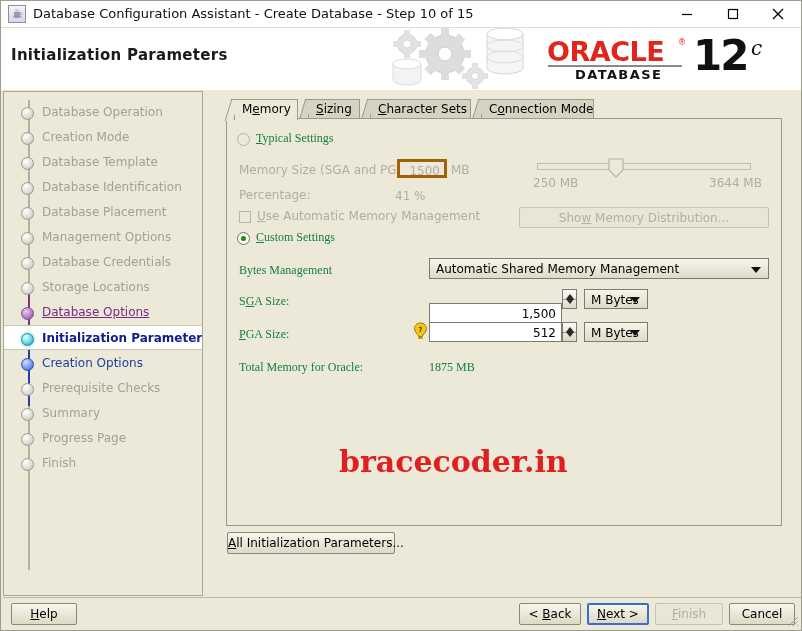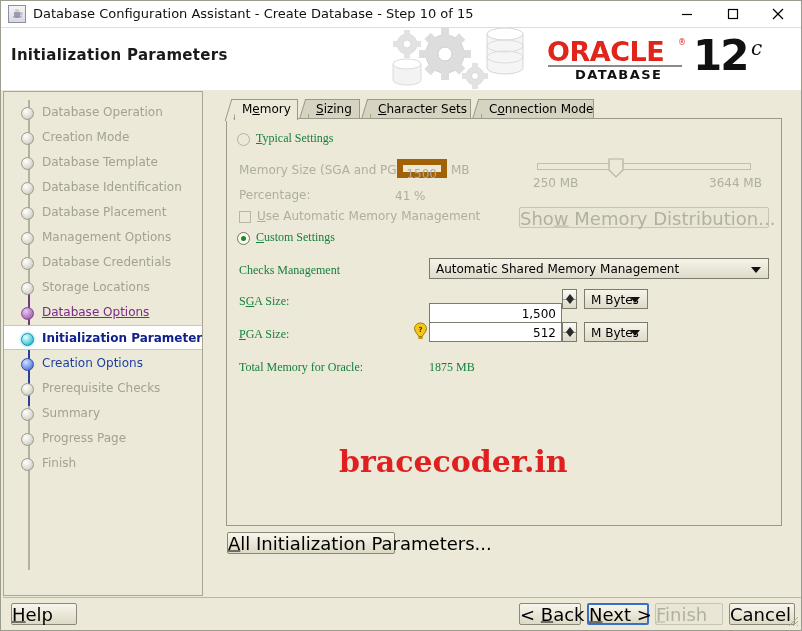--- a/index.html
+++ b/index.html
@@ -87,21 +87,21 @@
   .radio{position:absolute;width:13px;height:13px;border-radius:50%;box-sizing:border-box;}
   .radio-off{border:1px solid #b3b1a0;background:#ece9d8;}
   .radio-on{border:1px solid #74726a;background:#fbfaf2;}
   .radio-on::after{content:"";position:absolute;left:3px;top:3px;width:5px;height:5px;
     border-radius:50%;background:#1f8a1f;}
 
   .chk{position:absolute;width:12px;height:12px;box-sizing:border-box;
     border:1px solid #b8b6a6;background:#ece9d8;}
 
   .tbox{position:absolute;box-sizing:border-box;}
-  .tbox-dis{border:6px solid #a16207;background:#ece9d8;}
+  .tbox-dis{border:3px solid #a16207;background:#ece9d8;}
   .tbox-dis .tv{position:absolute;right:4px;top:2px;font-size:12px;color:#b0ae9e;}
   .tbox-en{border:1px solid #7d7b70;background:#ffffff;}
   .tbox-en .tv{position:absolute;right:5px;top:3px;font-size:12px;color:#000;}
 
   .spin{position:absolute;width:15px;box-sizing:border-box;
     border:1px solid #7d7b70;background:linear-gradient(#fbfaf4,#dcd9c8);}
   .spin .sa{position:absolute;left:50%;transform:translateX(-50%);width:0;height:0;}
   .spin .up{top:4px;border-left:4px solid transparent;border-right:4px solid transparent;
     border-bottom:5px solid #2a2a2a;}
   .spin .dn{bottom:4px;border-left:4px solid transparent;border-right:4px solid transparent;
@@ -111,21 +111,21 @@
   .combo{position:absolute;box-sizing:border-box;
     border:1px solid #7d7b70;background:linear-gradient(#f6f4e9,#dedbca);}
   .combo .cv{position:absolute;left:6px;top:3px;font-size:12px;color:#000;white-space:nowrap;}
   .combo .carr{position:absolute;right:7px;top:50%;margin-top:-2px;width:0;height:0;
     border-left:5px solid transparent;border-right:5px solid transparent;border-top:6px solid #111;}
 
   .btn{position:absolute;box-sizing:border-box;
     border:1px solid #8a8879;background:linear-gradient(#f8f6ec,#ddd9c6);
     border-radius:2px;cursor:default;}
   .btn .bl{position:absolute;left:0;right:0;top:50%;transform:translateY(-50%);
-    text-align:left;font-size:18px;color:#000;white-space:nowrap;}
+    text-align:center;font-size:12px;color:#000;white-space:nowrap;}
   .btn-dis{border:1px solid #c6c4b4;background:#e9e6d6;}
   .btn-dis .bl{color:#b2b0a0;}
   .btn-focus{border:2px solid #3b6fc4;}
 
   .slider-track{position:absolute;height:7px;box-sizing:border-box;
     border:1px solid #c0beae;background:#ece9d8;}
   .slider-thumb{position:absolute;width:18px;height:20px;}
 
   .hint{position:absolute;width:15px;height:19px;}
 
@@ -341,21 +341,21 @@
       <div class="row-lbl dis" style="left:482px;top:57px">3644 MB</div>
 
       <div class="btn btn-dis" style="left:292px;top:88px;width:250px;height:21px">
         <span class="bl">Sho<span class="mn">w</span> Memory Distribution...</span>
         </div>
 
       <div class="radio radio-on" style="left:10px;top:113px"></div>
       <div class="row-lbl en" style="left:29px;top:111px">
         <span class="mn">C</span>ustom Settings</div>
 
-      <div class="row-lbl en" style="left:12px;top:144px">Checks Management</div>
+      <div class="row-lbl en" style="left:12px;top:144px">Bytes Management</div>
       <div class="combo" style="left:202px;top:139px;width:340px;height:21px">
         <span class="cv">Automatic Shared Memory Management</span>
         <span class="carr"></span>
         </div>
 
       <div class="row-lbl en" style="left:12px;top:175px">S<span class="mn">G</span>A Size:</div>
       <div class="tbox tbox-en" style="left:202px;top:184px;width:133px;height:36px">
         <span class="tv">1,500</span>
         </div>
       <div class="spin" style="left:335px;top:170px;height:20px">

